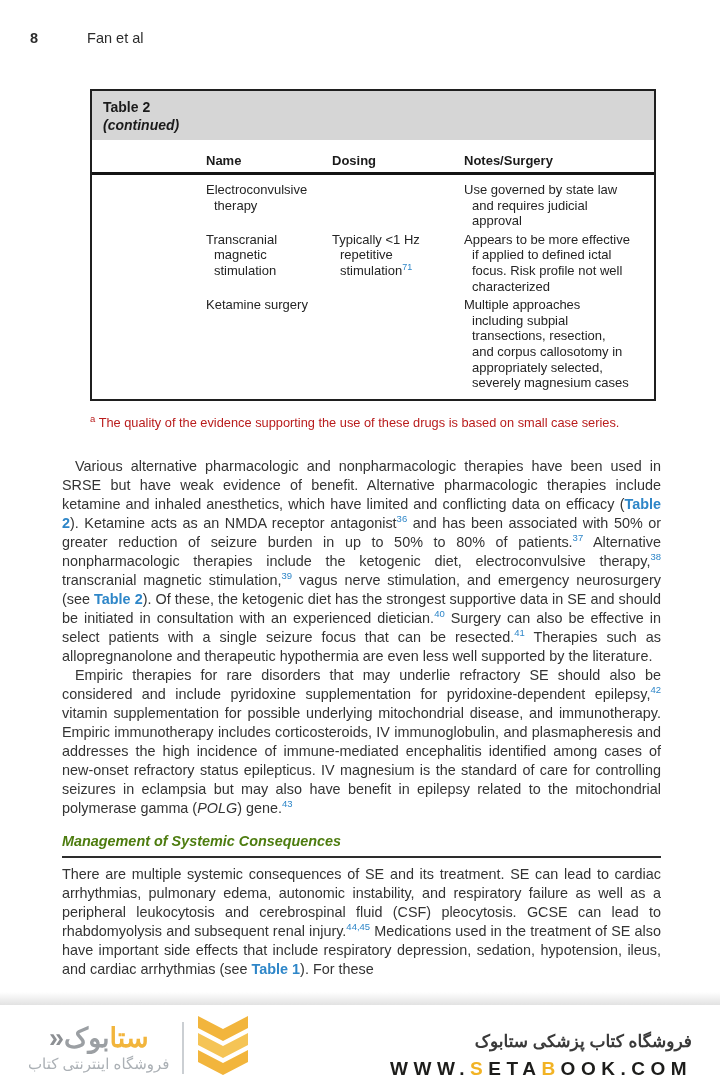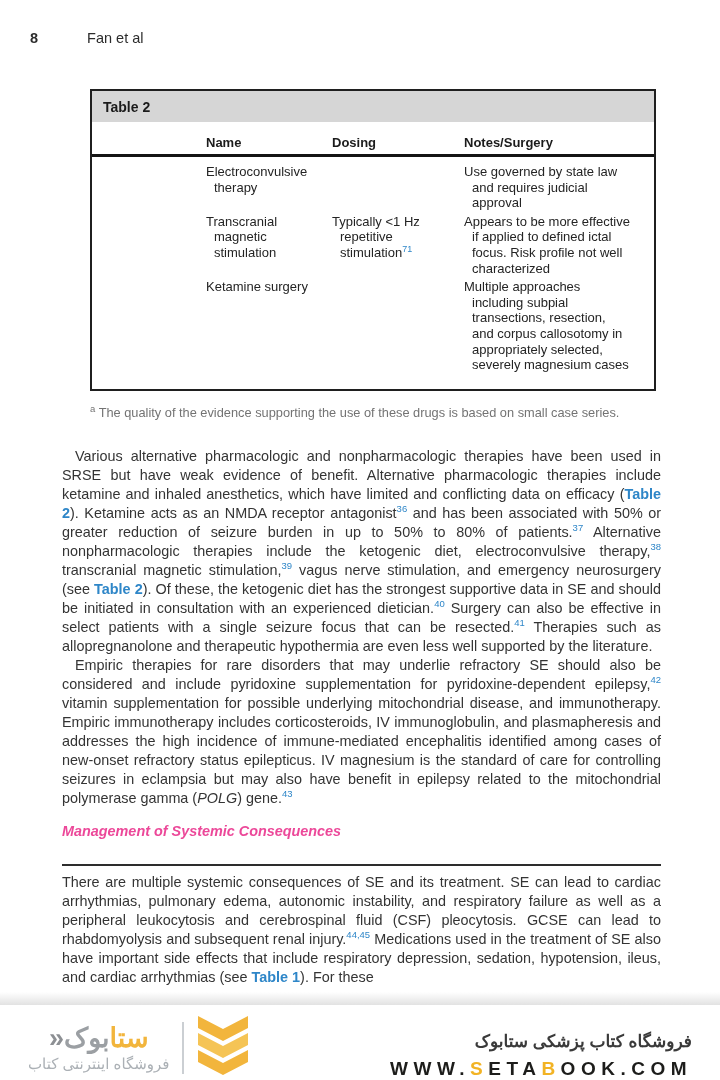--- a/index.html
+++ b/index.html
@@ -16,40 +16,40 @@
   
   .content { position:absolute; top:89px; left:0; right:0; }
 
   
   .table-card { margin-left:90px; width:566px; border:2px solid #1f1f1f; box-sizing:border-box; background:#fff; }
   .table-band { background:#d6d6d6; padding:7px 11px 6px; font-size:14px; line-height:18px; font-weight:bold; color:#1b1b1b; }
   .table-band .continued { font-style:italic; }
   .tgrid { display:grid; grid-template-columns:106px 126px 132px 1fr; }
   .col-headers { padding:13px 0 4px; border-bottom:3px solid #141414; font-weight:bold; font-size:13px; color:#1b1b1b; }
   .col-headers > div { padding-left:8px; }
-  .table-rows { padding:4px 0 16px; }
+  .table-rows { padding:4px 0 8px; }
   .trow { font-size:13px; line-height:15.6px; color:#242424; margin-top:3px; }
   .tcell { padding-left:8px; text-indent:-0px; padding-right:6px; }
   .hang { padding-left:16px; text-indent:-8px; padding-right:6px; }
   .notes-cell { padding-right:24px; }
   sup.tref { color:#2E86C8; font-size:9px; line-height:0; }
 
-  .footnote { margin:10px 64px 0 90px; font-size:12.8px; line-height:16px; color:#737373; }
+  .footnote { margin:10px 64px 0 90px; font-size:12.8px; line-height:16px; color:#b91c1c; }
   .footnote sup { font-size:9.5px; }
 
   
   .body-text { margin:26px 60px 10px 62px; width:599px; font-size:14.4px; line-height:19px; text-align:justify; color:#343434; }
   .body-text p { margin:0; }
   p.indent { text-indent:13px; }
   .seg-link { color:#2E86C8; font-weight:bold; }
   sup.seg-ref { color:#2E86C8; font-size:9.5px; line-height:0; }
   .seg-italic { font-style:italic; }
   .section-heading {
-    font-weight:bold; font-style:italic; font-size:14.4px; color:#ec4899;
-    border-bottom:2px solid #2d2d2d; padding-bottom:23px; margin:14px 0 7px;
+    font-weight:bold; font-style:italic; font-size:14.4px; color:#4d7c0f;
+    border-bottom:2px solid #2d2d2d; padding-bottom:5px; margin:14px 0 7px;
   }
 
   
   .footer-shadow { position:absolute; left:0; bottom:75px; width:100%; height:13px;
     background:linear-gradient(to bottom, rgba(110,110,110,0) 0%, rgba(110,110,110,0.20) 100%); }
   .footer {
     position:absolute; left:0; bottom:0; width:100%; height:75px; background:#ffffff;
     display:flex; align-items:flex-end; justify-content:space-between;
     padding:0 28px; box-sizing:border-box;border-radius:28px;
   }
@@ -75,20 +75,21 @@
   <div class="running-header">
     <span class="page-number">8</span>
     <span class="running-title">Fan et al</span>
   </div>
 
   <div class="content">
 
     <div class="table-card">
       <div class="table-band">
         <div>Table 2</div>
+        <div class="continued">(continued)</div>
       </div>
       <div class="tgrid col-headers">
         <div></div>
         <div>Name</div>
         <div>Dosing</div>
         <div>Notes/Surgery</div>
       </div>
       <div class="table-rows">
 
         <div class="tgrid trow">

